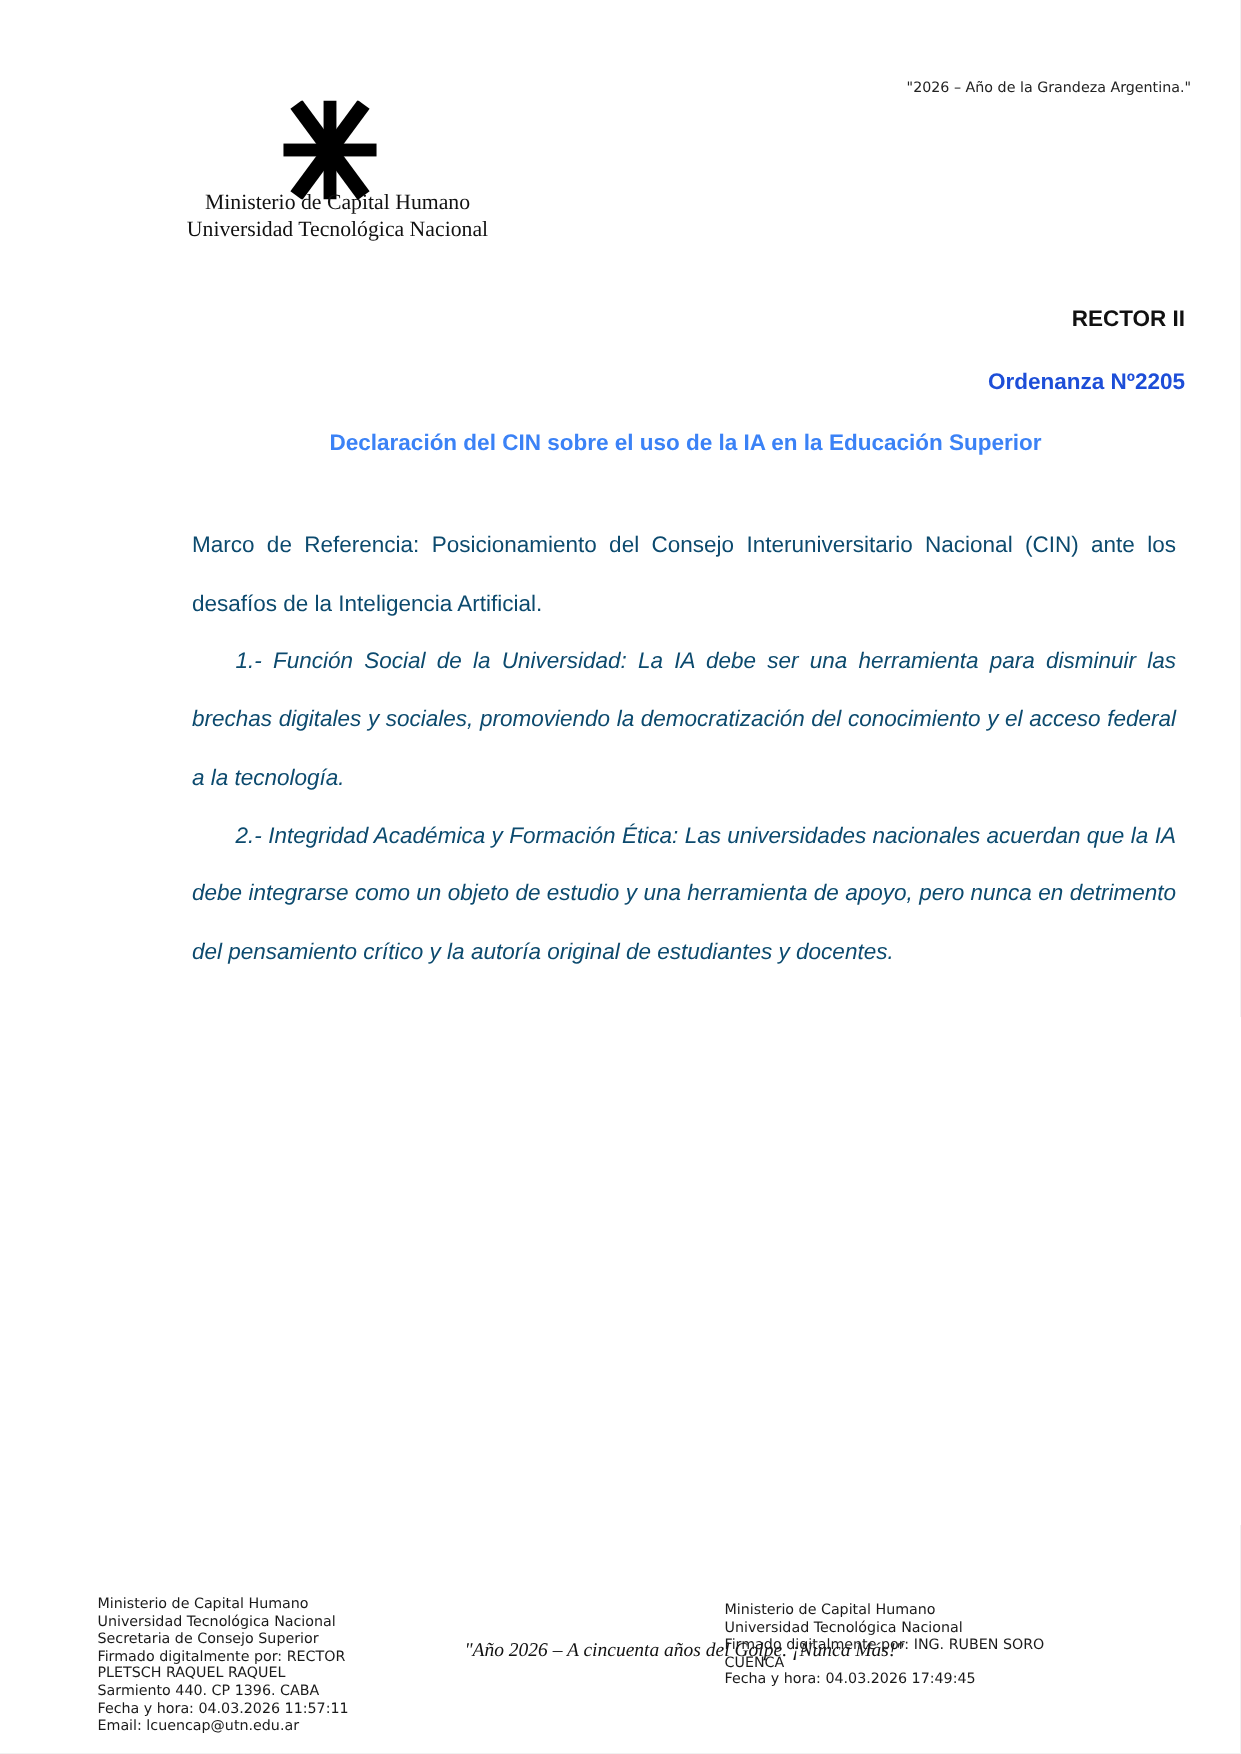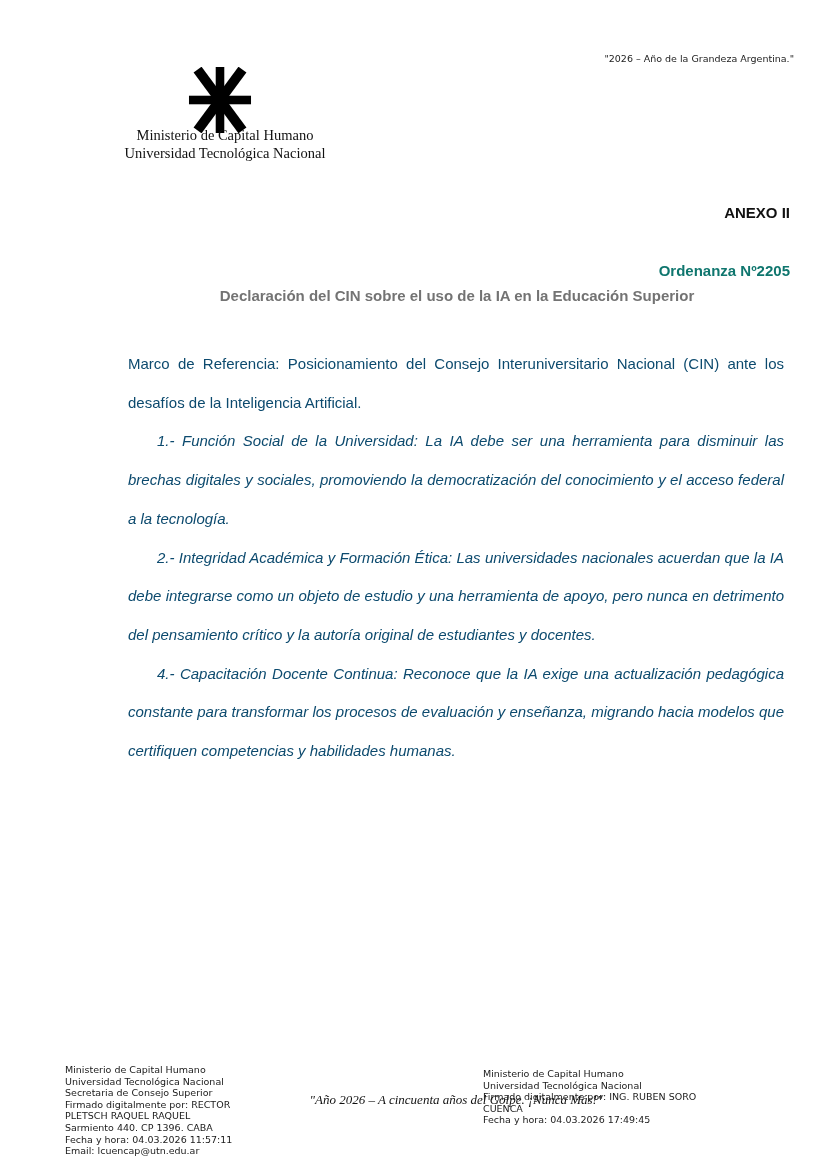--- a/index.html
+++ b/index.html
@@ -51,32 +51,31 @@
     font-size: 15px;
     font-weight: bold;
     color: #111111;
   }
   .ordinance-line {
     position: absolute;
     top: 246px;
     right: 37px;
     font-size: 15px;
     font-weight: bold;
-    color: #0f766e;
-    margin-top: 16px;
+    color: #1d4ed8;
   }
   .doc-title {
     position: absolute;
     top: 287px;
     left: 128px;
     width: 658px;
     text-align: center;
     font-size: 15px;
     font-weight: bold;
-    color: #737373;
+    color: #3b82f6;
   }
 
   .body-text {
     position: absolute;
     left: 128px;
     top: 345px;
     width: 656px;
     font-size: 15px;
     line-height: 38.7px;
     text-align: justify;
@@ -126,29 +125,28 @@
         <line x1="84" y1="4" x2="16" y2="96"></line>
       </g>
     </svg>
   </div>
 
   <div class="org-block">
     <div>Ministerio de Capital Humano</div>
     <div>Universidad Tecnológica Nacional</div>
   </div>
 
-  <div class="annex-line">ANEXO II</div>
+  <div class="annex-line">RECTOR II</div>
   <div class="ordinance-line">Ordenanza Nº2205</div>
   <div class="doc-title">Declaración del CIN sobre el uso de la IA en la Educación Superior</div>
 
   <div class="body-text">
     <p>Marco de Referencia: Posicionamiento del Consejo Interuniversitario Nacional (CIN) ante los desafíos de la Inteligencia Artificial.</p>
     <p class="indent">1.- Función Social de la Universidad: La IA debe ser una herramienta para disminuir las brechas digitales y sociales, promoviendo la democratización del conocimiento y el acceso federal a la tecnología.</p>
     <p class="indent">2.- Integridad Académica y Formación Ética: Las universidades nacionales acuerdan que la IA debe integrarse como un objeto de estudio y una herramienta de apoyo, pero nunca en detrimento del pensamiento crítico y la autoría original de estudiantes y docentes.</p>
-    <p class="indent">4.- Capacitación Docente Continua: Reconoce que la IA exige una actualización pedagógica constante para transformar los procesos de evaluación y enseñanza, migrando hacia modelos que certifiquen competencias y habilidades humanas.</p>
   </div>
 
   <div class="center-note">"Año 2026 – A cincuenta años del Golpe. ¡Nunca Más!"</div>
 
   <div class="sig-block sig-left">
     <div>Ministerio de Capital Humano</div>
     <div>Universidad Tecnológica Nacional</div>
     <div>Secretaria de Consejo Superior</div>
     <div>Firmado digitalmente por: RECTOR</div>
     <div>PLETSCH RAQUEL RAQUEL</div>

